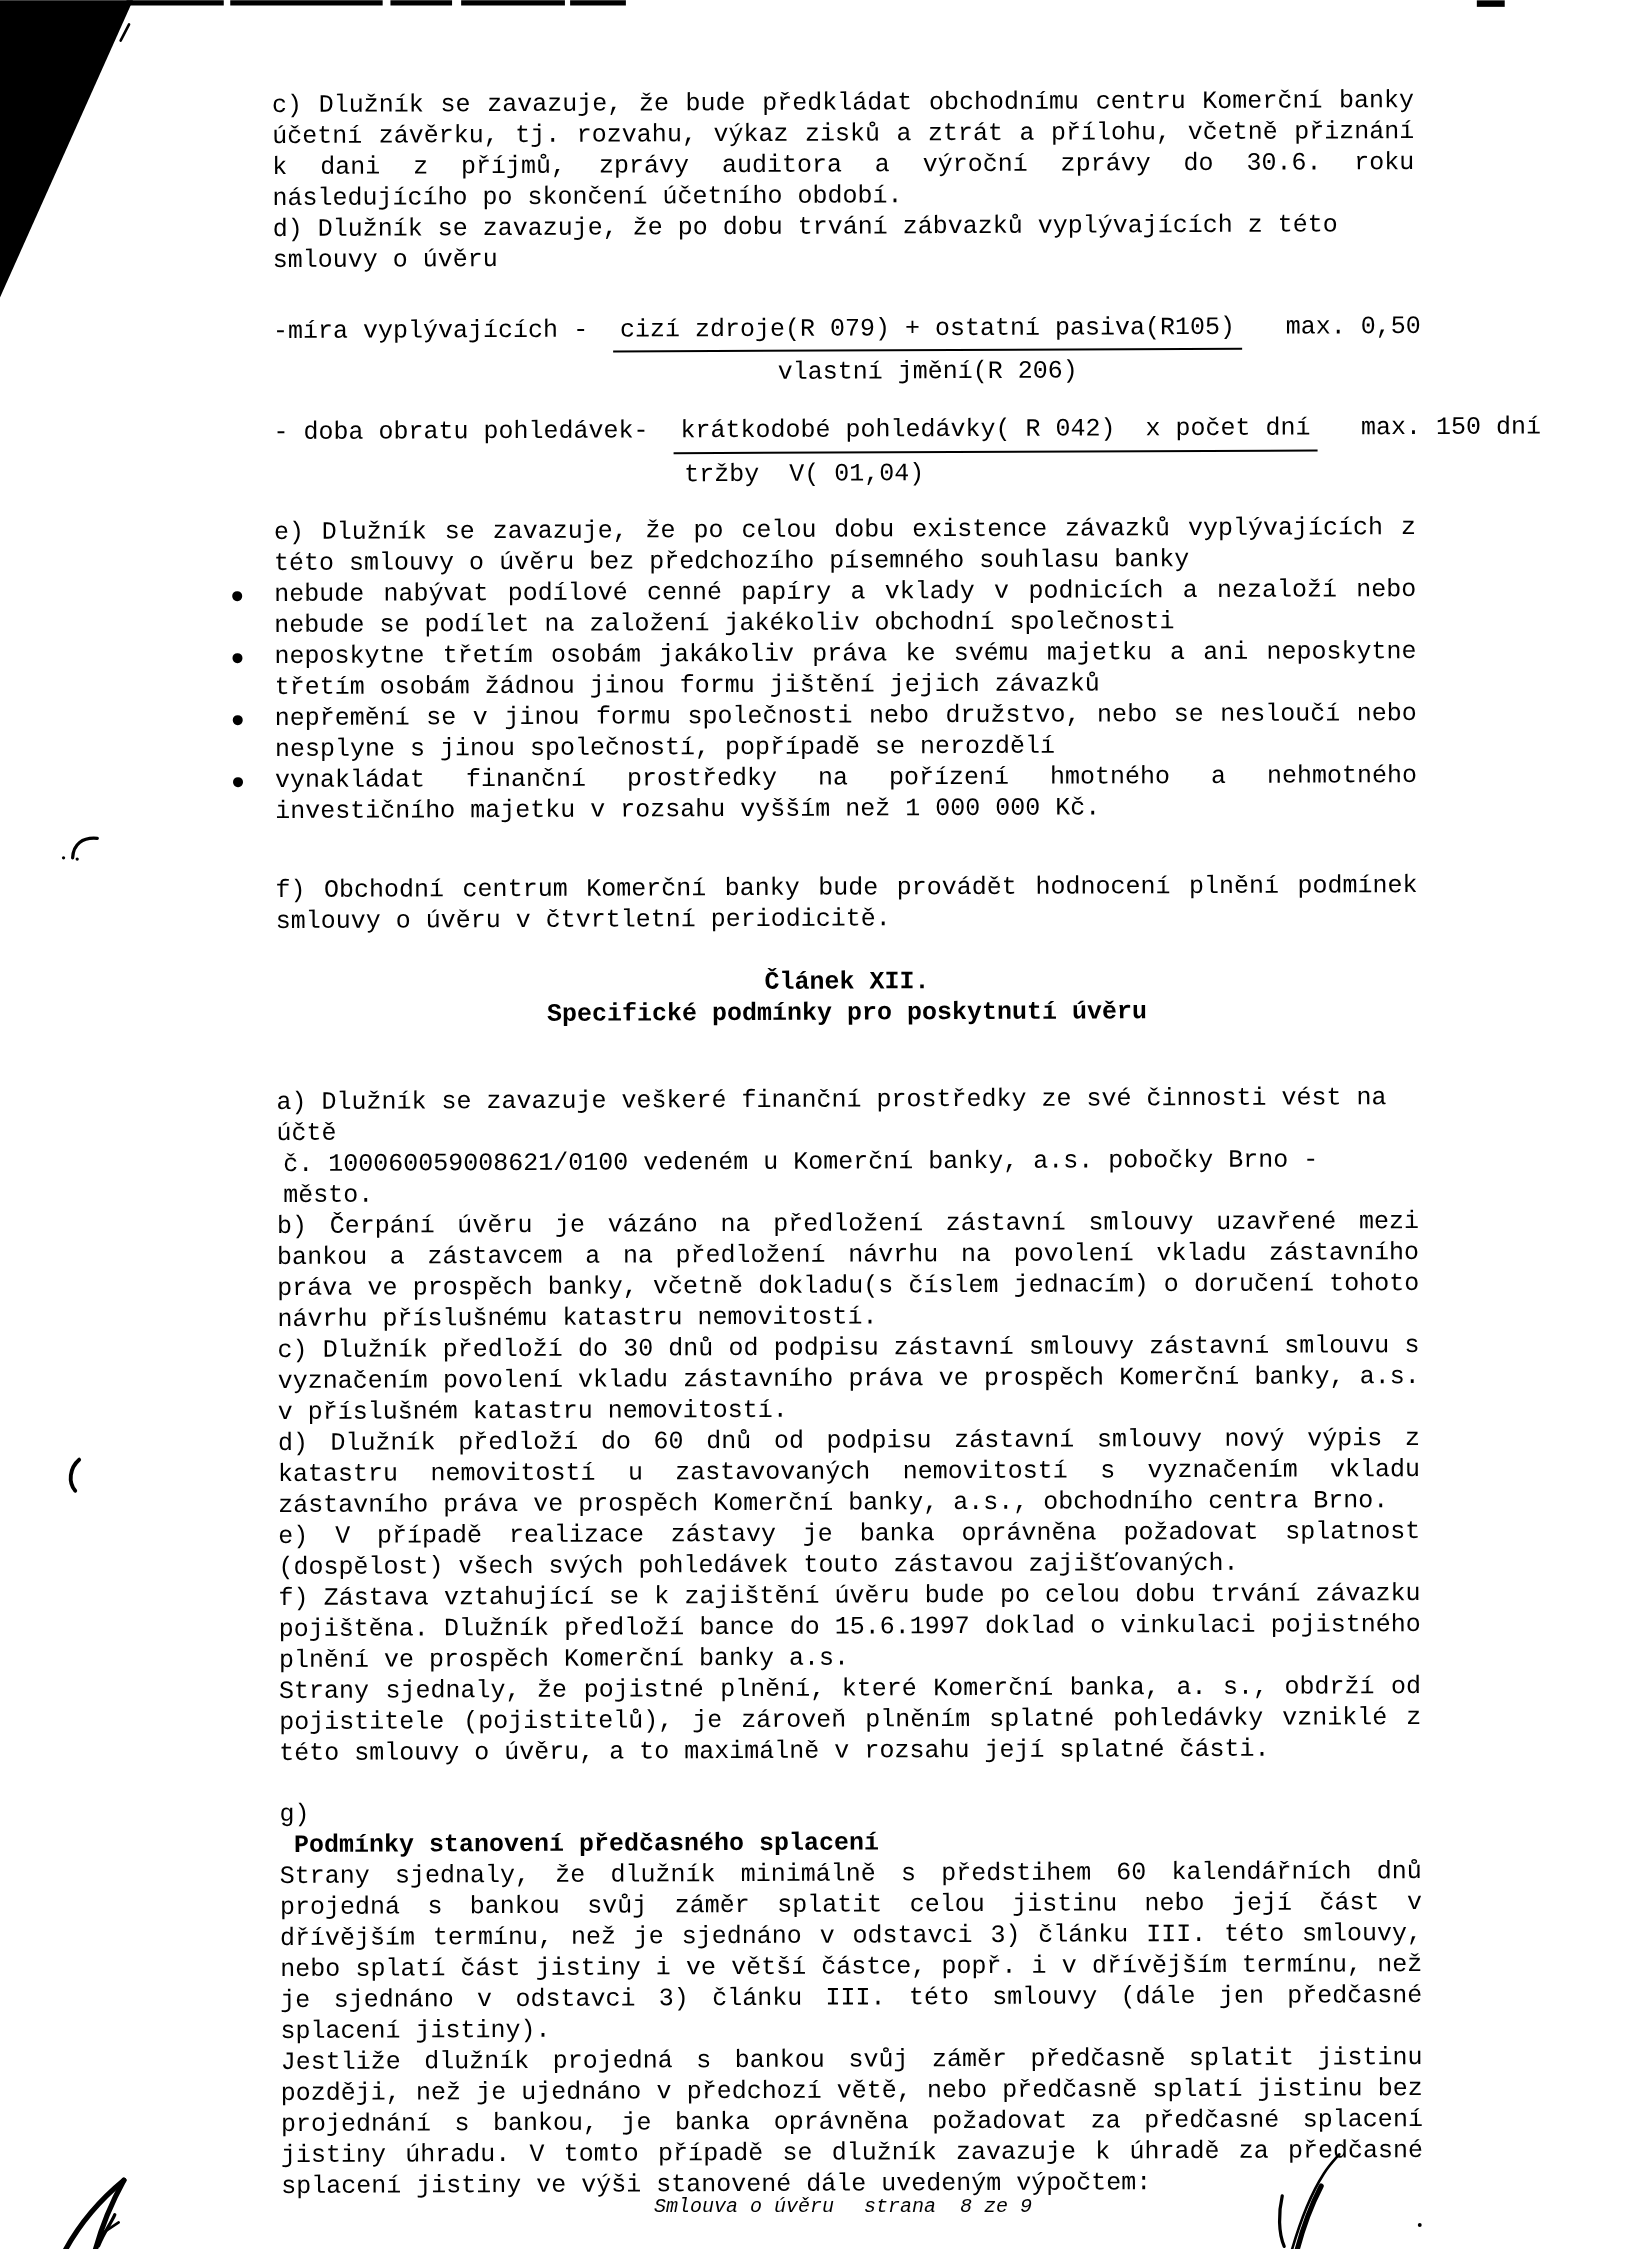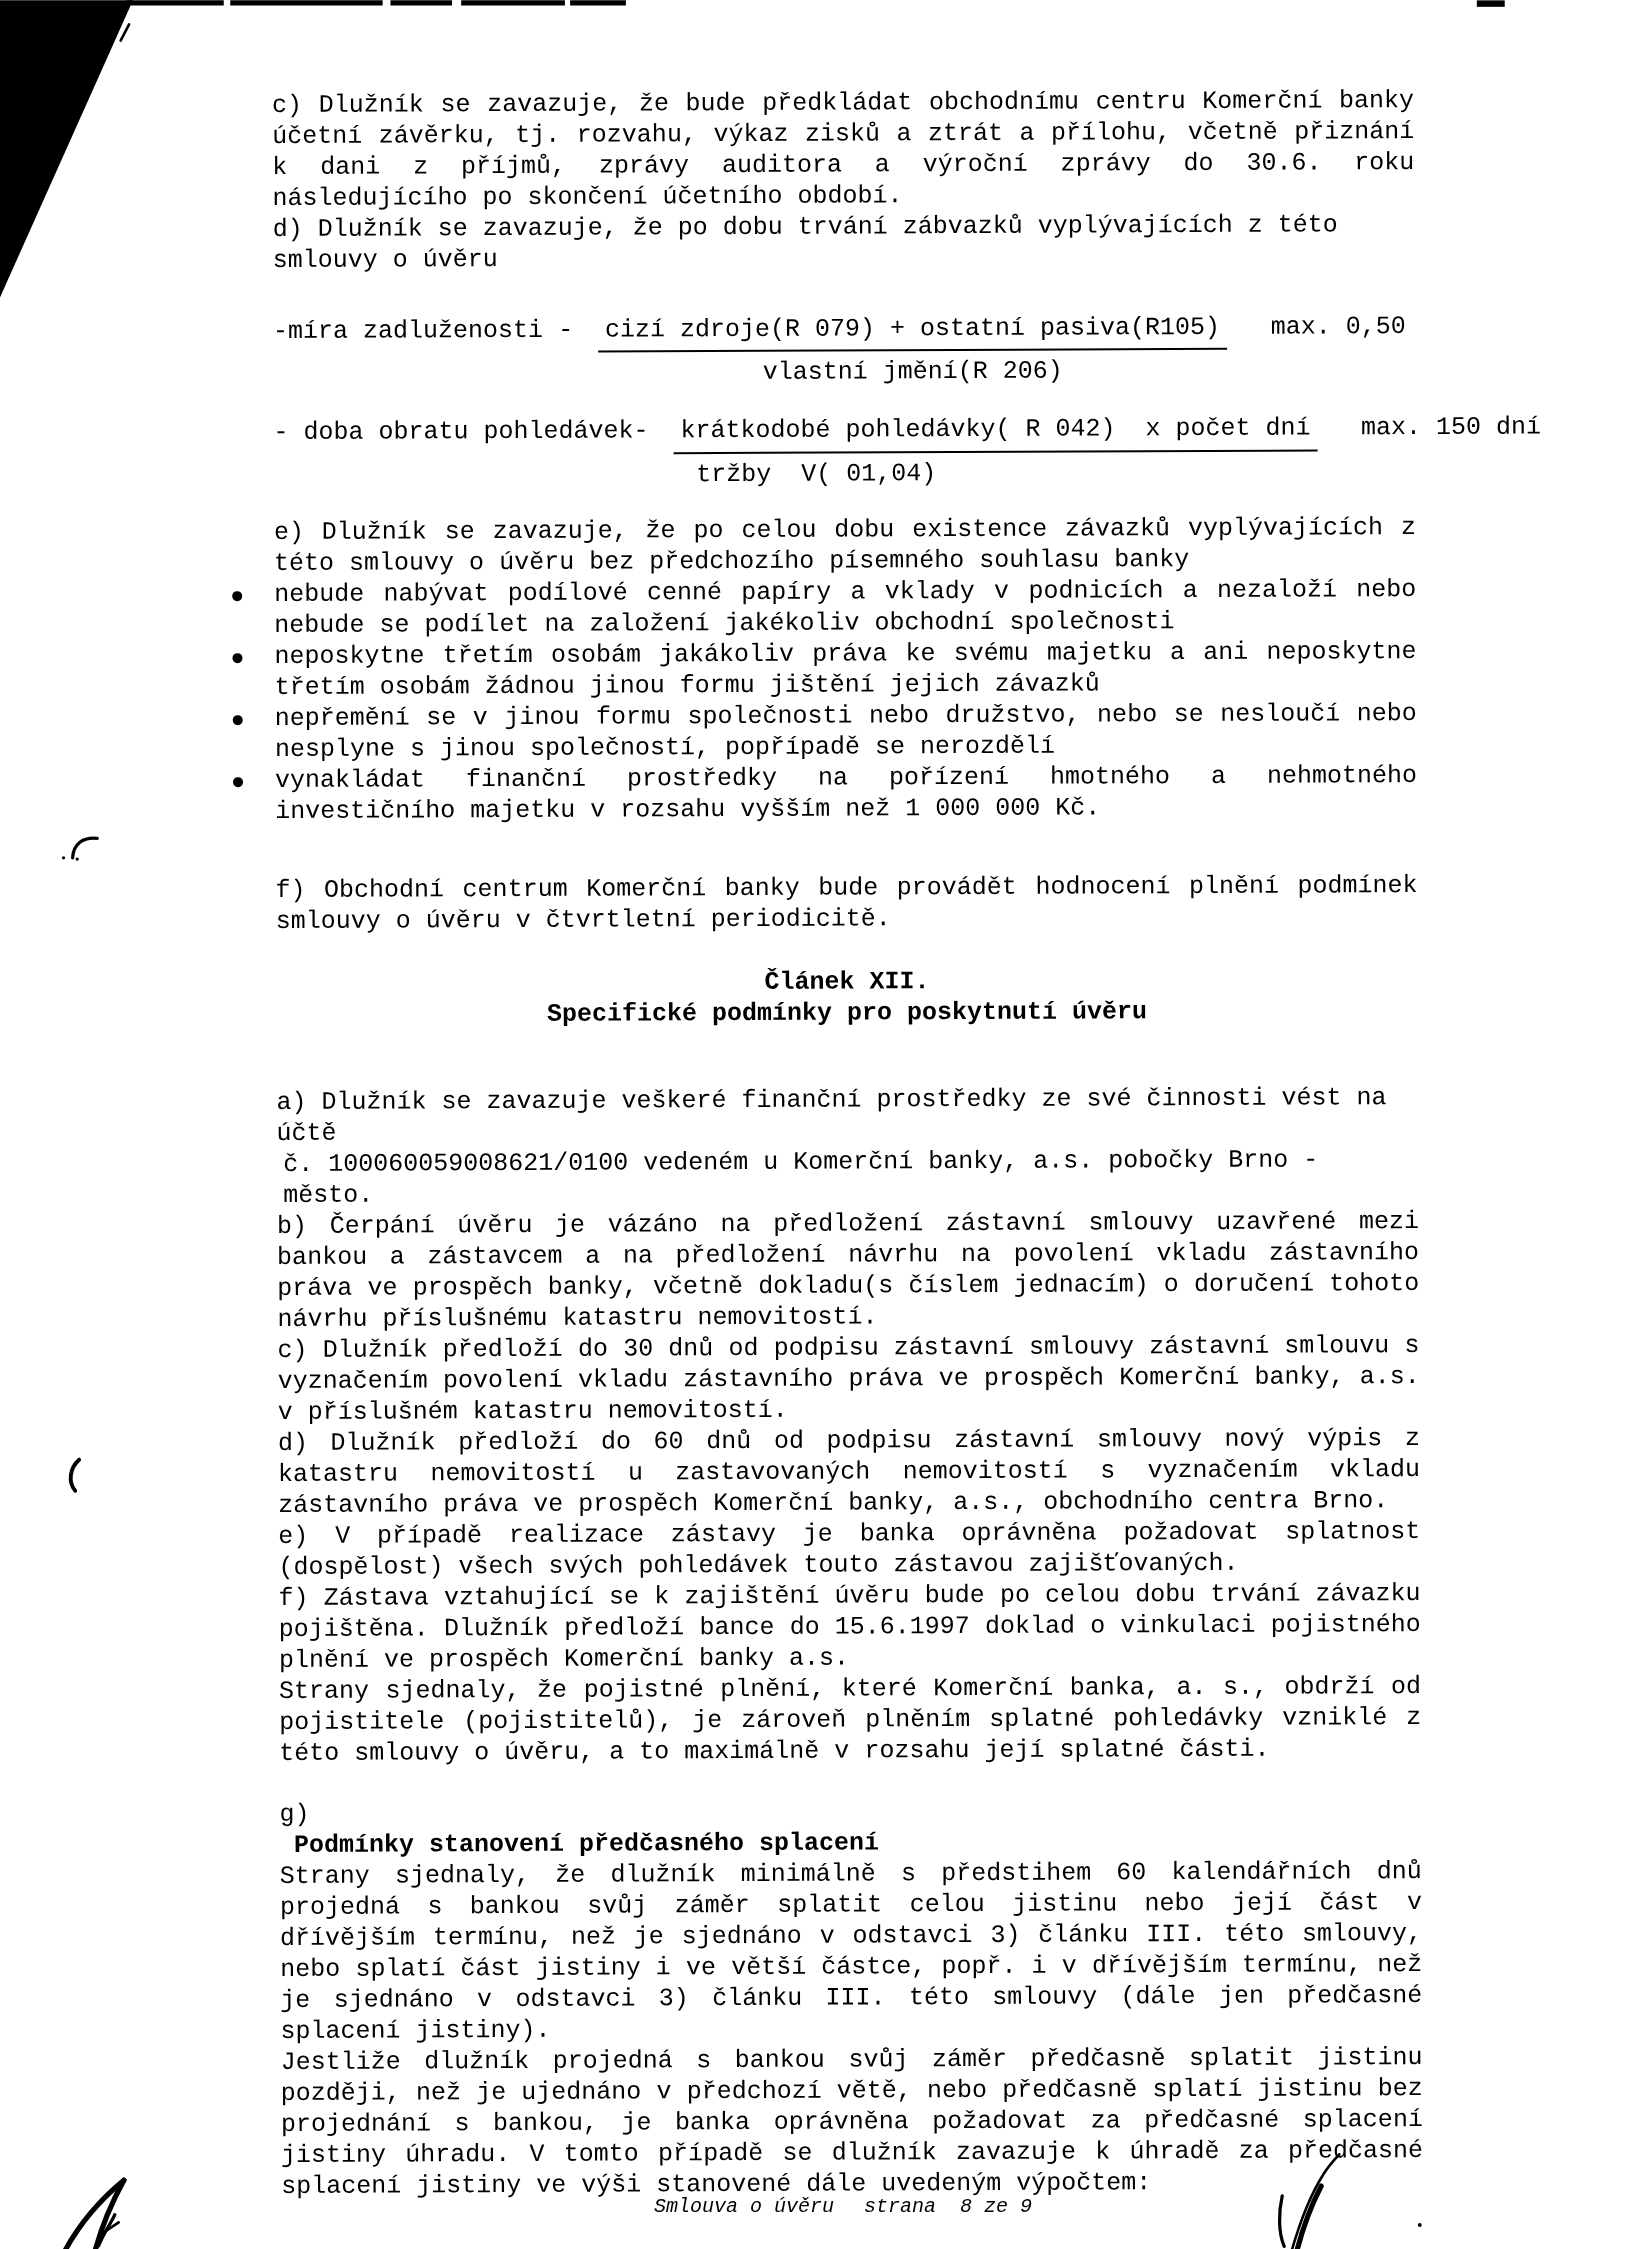--- a/index.html
+++ b/index.html
@@ -52,21 +52,21 @@
   }
   .rlabel { white-space: pre; }
   .frac { display: flex; flex-direction: column; margin-left: 10.4px; }
   .frac .num {
     border-bottom: 2.6px solid #000;
     padding: 0 6.5px 5.2px 6.5px;
     white-space: pre;
   }
   .frac .den { padding-top: 5.2px; white-space: pre; }
   .frac.center .den { align-self: center; }
-  .frac.left .den { align-self: flex-start; margin-left: 22px; }
+  .frac.left .den { align-self: flex-start; margin-left: 10px; }
   .limit { margin-left: 44px; white-space: pre; }
 
   .bullets { margin: 0; }
   .bullet { display: flex; margin-left: -42px; }
   .bullet .dot { flex: none; width: 42px; }
   .bullet .dot::before {
     content: "";
     display: inline-block;
     width: 9.7px;
     height: 9.7px;
@@ -144,21 +144,21 @@
       <circle cx="2189" cy="3430" r="3" fill="#000"></circle>
     </g>
   </svg>
 
   <div class="content">
 
     <div class="para">c) Dlužník se zavazuje, že bude předkládat obchodnímu centru Komerční banky účetní závěrku, tj. rozvahu, výkaz zisků a ztrát a přílohu, včetně přiznání k dani z příjmů, zprávy auditora a výroční zprávy do 30.6. roku následujícího po skončení účetního období.</div>
     <div class="para noj">d) Dlužník se zavazuje, že po dobu trvání zábvazků vyplývajících z této smlouvy o úvěru</div>
 
     <div class="ratio mt-ratio1">
-      <span class="rlabel">-míra zadluženosti - </span>
+      <span class="rlabel">-míra vyplývajících - </span>
       <span class="frac center">
           <span class="num">cizí zdroje(R 079) + ostatní pasiva(R105)</span>
           <span class="den">vlastní jmění(R 206)</span>
         </span>
       <span class="limit">max. 0,50</span>
     </div>
 
     <div class="ratio mt-ratio2">
       <span class="rlabel">- doba obratu pohledávek- </span>
       <span class="frac left">

